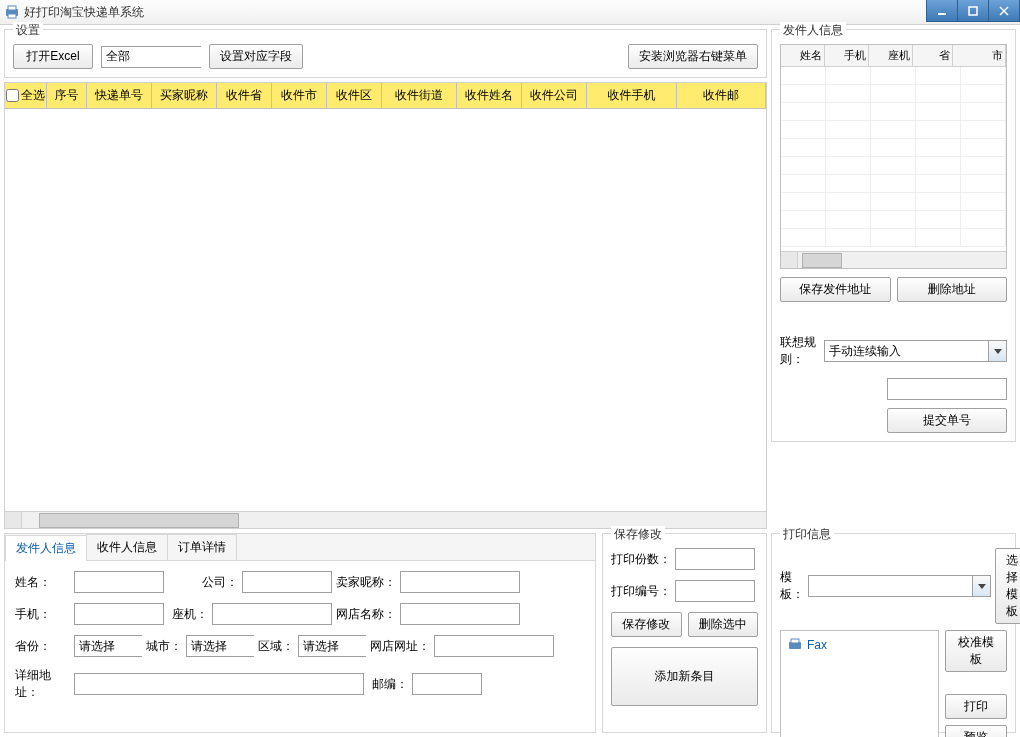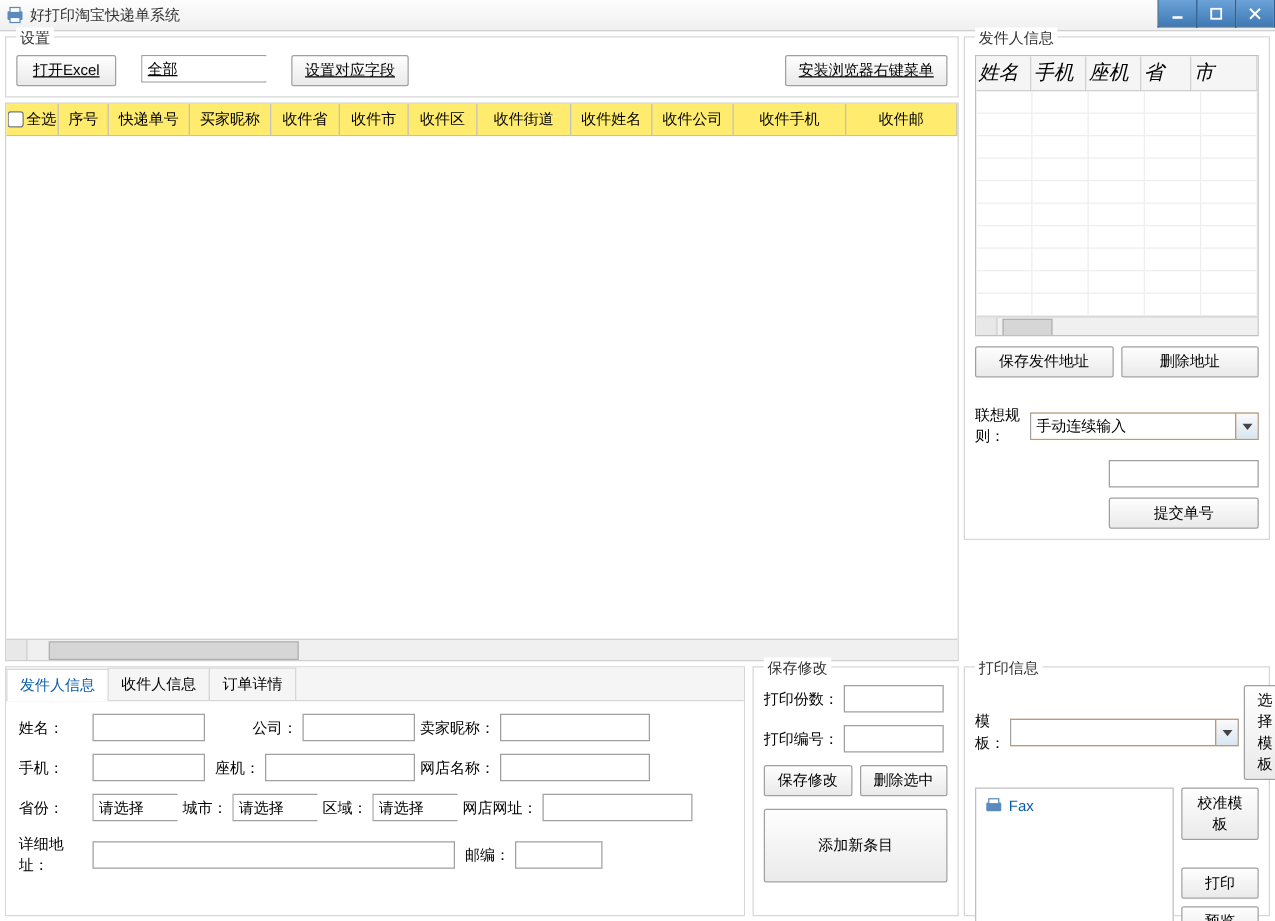--- a/index.html
+++ b/index.html
@@ -28,35 +28,35 @@
 
 .combo { display: inline-flex; border: 1px solid #a0a0a0; height: 22px; background: #fdba74; }
 .combo-text { flex: 1; padding: 2px 4px; border: none; font-size: 12px; }
 .combo-arrow { width: 18px; background: linear-gradient(to bottom, #fafafa, #d8e6f2); border-left: 1px solid #a0a0a0; display: flex; align-items: center; justify-content: center; }
 .combo-arrow::after { content: ""; border-left: 4px solid transparent; border-right: 4px solid transparent; border-top: 5px solid #444; }
 
 input[type="text"].field { border: 1px solid #a0a0a0; height: 22px; padding: 2px 4px; font-size: 12px; }
 
 
 .settings-rows { display: flex; flex-direction: column; gap: 8px; }
-.settings-row { display: flex; align-items: flex-start; gap: 20px; text-decoration: underline; }
+.settings-row { display: flex; align-items: center; gap: 8px; }
 
 
 .data-table { flex: 1; border: 1px solid #d0d0d0; display: flex; flex-direction: column; overflow: hidden; }
 .table-header { display: flex; background: #ffec6f; border-bottom: 1px solid #c0c0c0; }
 .th { border-right: 1px solid #c0c0c0; padding: 4px 2px; font-size: 12px; text-align: center; white-space: nowrap; overflow: hidden; }
 .table-body { flex: 1; background: #fff; }
 .hscroll { height: 17px; background: #f0f0f0; border-top: 1px solid #d0d0d0; display: flex; align-items: center; }
 .hscroll .thumb { height: 15px; background: #d6d6d6; border: 1px solid #b0b0b0; margin-left: 17px; width: 200px; }
 .hscroll .arrow { width: 17px; height: 17px; background: #e8e8e8; border-right: 1px solid #d0d0d0; }
 
 
 .mini-table { border: 1px solid #c0c0c0; height: 225px; display: flex; flex-direction: column; background: #fff; overflow: hidden; }
 .mini-header { display: flex; background: #f5f5f5; }
-.mth { border-right: 1px solid #d0d0d0; border-bottom: 1px solid #d0d0d0; padding: 3px 2px; font-size: 16px; text-align: left; font-style: italic; }
+.mth { border-right: 1px solid #d0d0d0; border-bottom: 1px solid #d0d0d0; padding: 3px 2px; font-size: 11px; text-align: right; }
 .mini-body { flex: 1; display: flex; flex-direction: column; }
 .mini-row { display: flex; height: 18px; }
 .mtd { border-right: 1px solid #eee; border-bottom: 1px solid #eee; flex: 1; }
 
 
 .tab-area { border: 1px solid #d7d7d7; display: flex; flex-direction: column; height: 200px; }
 .tab-strip { display: flex; background: #f5f5f5; }
 .tab { padding: 4px 10px; border: 1px solid #d7d7d7; border-bottom: none; background: #f5f5f5; font-size: 12px; cursor: pointer; margin-right: -1px; }
 .tab.active { background: #fff; color: #0b5cad; border-top: 1px solid #d7d7d7; position: relative; top: 1px; }
 .tab-content { flex: 1; padding: 10px; background: #fff; border-top: 1px solid #d7d7d7; }
@@ -312,21 +312,21 @@
         <div class="hscroll">
             <div class="arrow"></div>
             <div class="thumb" style="width:40px;margin-left:4px"></div>
           </div>
       </div>
       <div style="display:flex;gap:6px;margin-top:8px;">
         <button class="btn" style="flex:1">保存发件地址</button>
         <button class="btn" style="flex:1">删除地址</button>
       </div>
 
-      <div style="display:flex;align-items:center;gap:6px;margin-top:22px;">
+      <div style="display:flex;align-items:center;gap:6px;margin-top:32px;">
         <label class="label">联想规则：</label>
         <div class="combo" style="flex:1">
           <input class="combo-text" readonly="" value="手动连续输入" style="">
           <div class="combo-arrow"></div>
         </div>
       </div>
       <div style="margin-top:10px;display:flex;justify-content:flex-end;">
         <input type="text" class="field" style="width: 120px;">
       </div>
       <div style="margin-top:8px;display:flex;justify-content:flex-end;">

